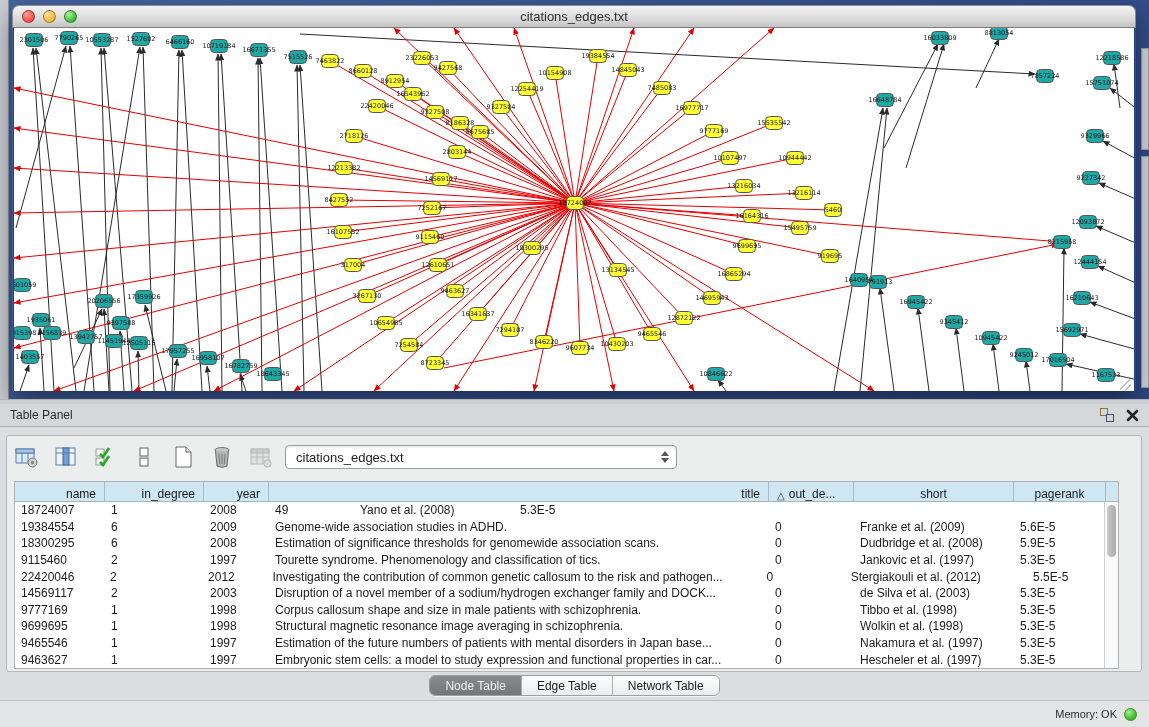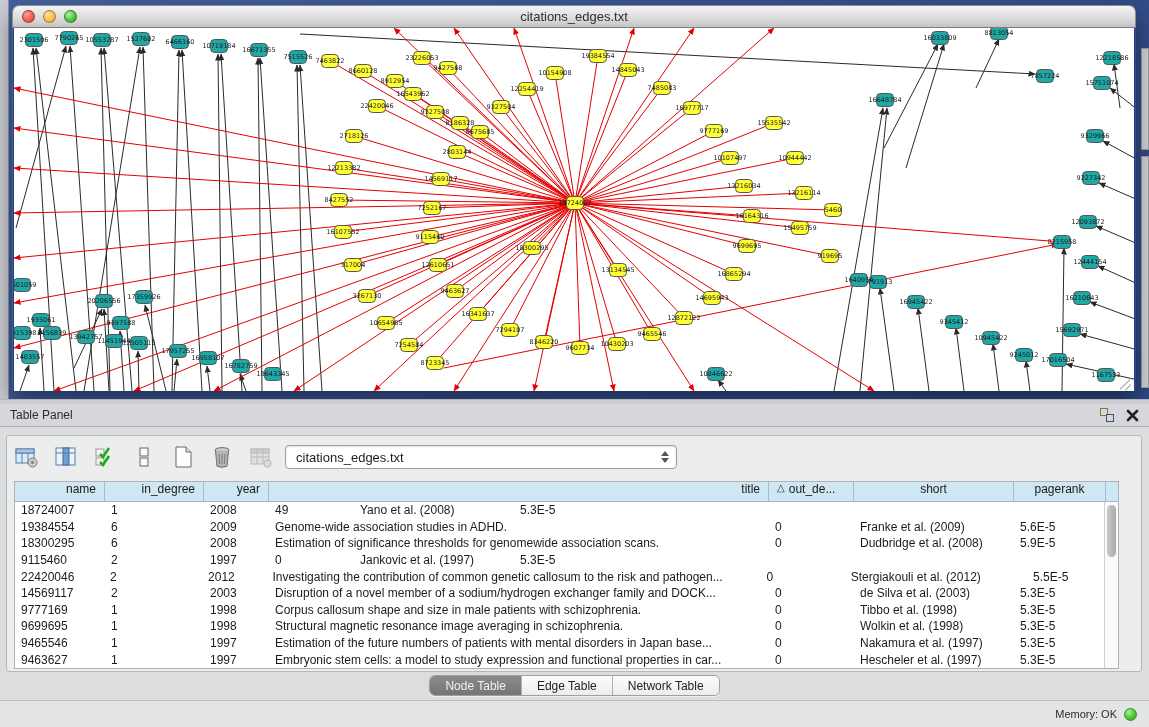--- a/index.html
+++ b/index.html
@@ -50,21 +50,21 @@
   .combo { left:285px; top:18px; width:392px; height:24px; background:#ffffff; border:1px solid #9c9da0;
            border-radius:4px; display:flex; align-items:center; font-size:13px; color:#1d1d1d;
            padding-left:10px; box-shadow:inset 0 1px 2px rgba(0,0,0,.12); }
   .combo-arrows { margin-left:auto; margin-right:7px; display:flex; flex-direction:column; gap:2px; }
   .combo-arrows i { width:0; height:0; border-left:4px solid transparent; border-right:4px solid transparent; }
   .combo-arrows .up { border-bottom:5px solid #555; } .combo-arrows .dn { border-top:5px solid #555; }
 
   
   .tablewrap { left:14px; top:54px; width:1105px; height:188px; background:#ffffff; border:1px solid #b0b1b4; }
   .thead { display:flex; height:20px; background:#cfe6f3; border-bottom:1px solid #9fb6c4; }
-  .th { font-size:12px; color:#1a1a1a; border-right:1px solid #a5bcca; display:flex; align-items:flex-start;
+  .th { font-size:12px; color:#1a1a1a; border-right:1px solid #a5bcca; display:flex; align-items:flex-end;
         padding:0 8px; overflow:hidden; white-space:nowrap; }
   .th.right { justify-content:flex-end; } .th.center { justify-content:center; } .th.left { justify-content:flex-start; }
   .sort-glyph { font-size:10px; margin-right:4px; color:#333; }
   .tbody .tr { display:flex; height:16.6px; align-items:center; }
   .td { font-size:12px; color:#1b1b1b; padding:0 6px; overflow:hidden; white-space:nowrap; }
   .vscroll { position:absolute; right:0; top:20px; bottom:0; width:14px; background:#fafafa; border-left:1px solid #cfcfcf; }
   .vthumb { position:absolute; left:2px; top:3px; width:9px; height:52px; border-radius:5px;
             background:linear-gradient(90deg,#c9c9c9,#ababab); }
 
   
@@ -778,20 +778,21 @@
           <div class="td" style="width: 65px;">2008</div>
           <div class="td" style="width: 500px;">Estimation of significance thresholds for genomewide association scans.</div>
           <div class="td" style="width: 85px;">0</div>
           <div class="td" style="width: 160px;">Dudbridge et al. (2008)</div>
           <div class="td" style="width: 92px;">5.9E-5</div>
         </div>
         <div class="tr">
           <div class="td" style="width: 90px;">9115460</div>
           <div class="td" style="width: 99px;">2</div>
           <div class="td" style="width: 65px;">1997</div>
+          <div class="td" style="width: 500px;">Tourette syndrome. Phenomenology and classification of tics.</div>
           <div class="td" style="width: 85px;">0</div>
           <div class="td" style="width: 160px;">Jankovic et al. (1997)</div>
           <div class="td" style="width: 92px;">5.3E-5</div>
         </div>
         <div class="tr">
           <div class="td" style="width: 90px;">22420046</div>
           <div class="td" style="width: 99px;">2</div>
           <div class="td" style="width: 65px;">2012</div>
           <div class="td" style="width: 500px;">Investigating the contribution of common genetic callosum to the risk and pathogen...</div>
           <div class="td" style="width: 85px;">0</div>

